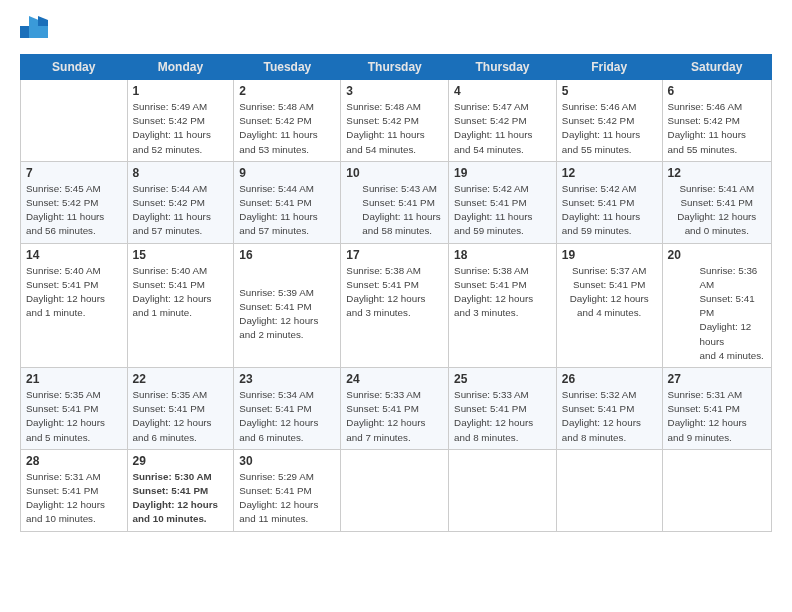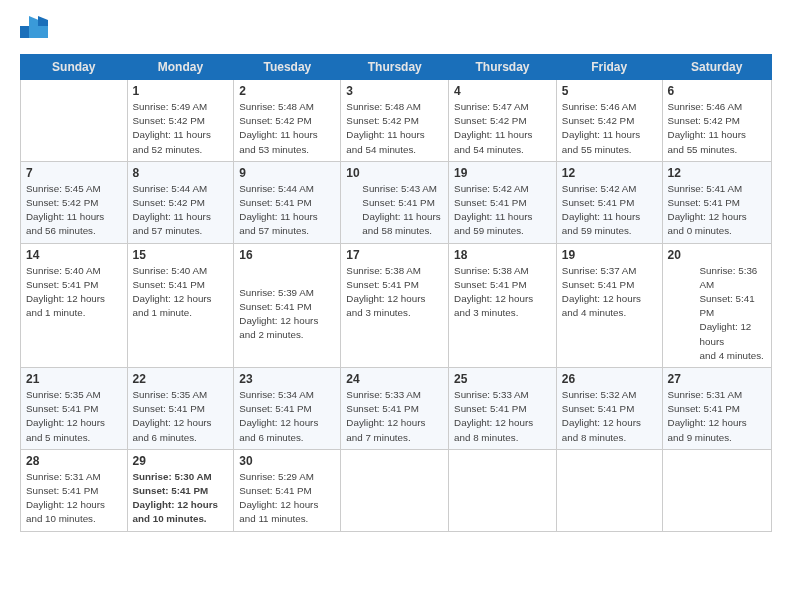--- a/index.html
+++ b/index.html
@@ -216,21 +216,21 @@
           </td>
           <td>
             <div class="day-number">12</div>
             <div class="day-info" style="white-space: pre-line;">Sunrise: 5:42 AM
 Sunset: 5:41 PM
 Daylight: 11 hours
 and 59 minutes.</div>
           </td>
           <td>
             <div class="day-number">12</div>
-            <div class="day-info" style="white-space: pre-line;">Sunrise: 5:41 AM
+            <div class="day-info" style="white-space: pre-line; text-align: center;">Sunrise: 5:41 AM
 Sunset: 5:41 PM
 Daylight: 12 hours
 and 0 minutes.</div>
           </td>
         </tr>
         <tr>
           <td>
             <div class="day-number">14</div>
             <div class="day-info" style="white-space: pre-line;">Sunrise: 5:40 AM
 Sunset: 5:41 PM
@@ -260,21 +260,21 @@
           </td>
           <td>
             <div class="day-number">18</div>
             <div class="day-info" style="white-space: pre-line;">Sunrise: 5:38 AM
 Sunset: 5:41 PM
 Daylight: 12 hours
 and 3 minutes.</div>
           </td>
           <td>
             <div class="day-number">19</div>
-            <div class="day-info" style="white-space: pre-line;">Sunrise: 5:37 AM
+            <div class="day-info" style="white-space: pre-line; text-align: center;">Sunrise: 5:37 AM
 Sunset: 5:41 PM
 Daylight: 12 hours
 and 4 minutes.</div>
           </td>
           <td>
             <div class="day-number">20</div>
             <div class="day-info" style="white-space: pre-line; margin-left: 32px;">Sunrise: 5:36 AM
 Sunset: 5:41 PM
 Daylight: 12 hours
 and 4 minutes.</div>

